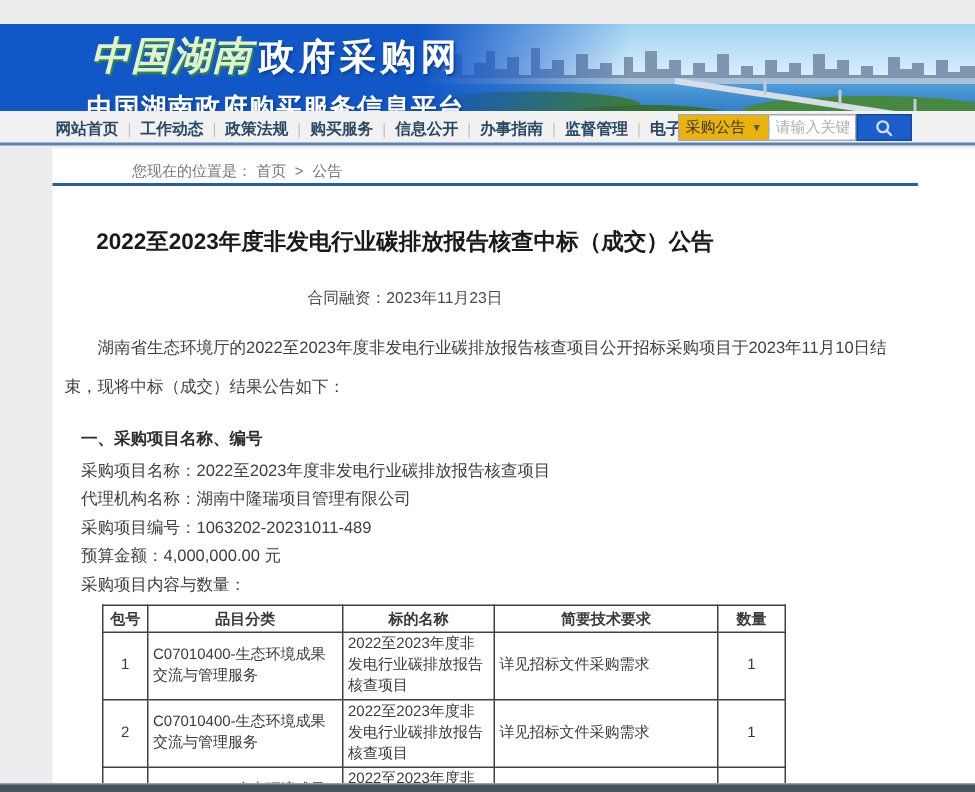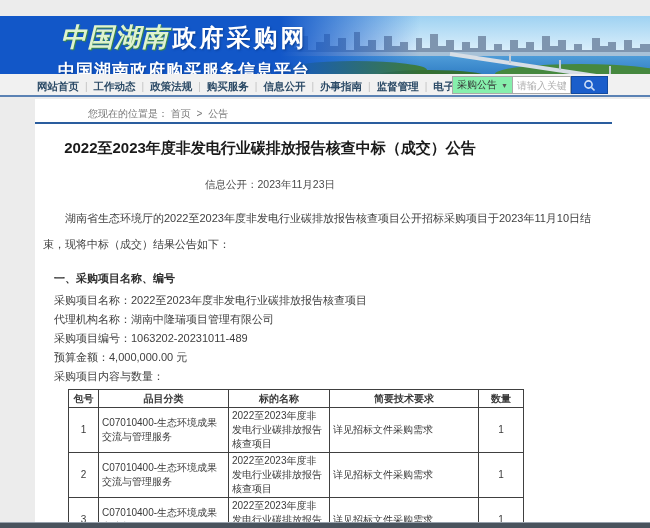--- a/index.html
+++ b/index.html
@@ -21,38 +21,38 @@
               text-shadow:1px 1px 2px #0b3e92; }
   .site-url { font-size:11px; font-weight:bold; color:#d8e7ff; margin-top:3px; letter-spacing:1px; }
 
   
   .navbar { position:absolute; top:74px; left:0; width:650px; height:23px; background:#f1f1f1;
             border-bottom:2px solid #5b82b4; }
   .nav-items { position:absolute; left:37px; top:0; height:21px; line-height:21px; white-space:nowrap; }
   .nav-item { font-size:10.5px; font-weight:bold; color:#2b4a66; text-decoration:none; cursor:pointer; }
   .nav-sep { color:#c2c2c2; font-size:10px; margin:0 6px; }
   .search-area { position:absolute; right:42px; top:2px; height:18px; display:flex; align-items:stretch; }
-  .search-select { background:#86efac; border:1px solid #a9a9a9; font-size:10px; color:#333;
+  .search-select { background:#eab308; border:1px solid #a9a9a9; font-size:10px; color:#333;
                    padding:0 4px; display:flex; align-items:center; gap:4px; cursor:pointer; }
   .search-select .caret { font-size:7px; color:#555; }
   .search-input { width:58px; border:1px solid #a9a9a9; border-left:none; font-size:10px;
                   padding:0 4px; color:#333; outline:none; }
   .search-input::placeholder { color:#b0b0b0; }
   .search-btn { width:37px; background:#1b5ecb; border:1px solid #134a9e; cursor:pointer;
                 display:flex; align-items:center; justify-content:center; }
 
   
   .content-card { position:absolute; top:99px; left:35px; width:648px; bottom:0; background:#fff; }
   .breadcrumb { padding:8px 0 0 53px; font-size:10px; color:#777; height:23px; }
   .breadcrumb a { color:#777; text-decoration:none; cursor:pointer; }
   .breadcrumb .sep { margin:0 3px; }
   .blue-rule { height:2px; background:#2a5d9e; width:577px; }
 
   .center-col { width:470px; text-align:center; }
-  .ann-title { font-size:15px; font-weight:bold; color:#1a1a1a; margin-top:15px; line-height:18px; }
+  .ann-title { font-size:15px; font-weight:bold; color:#1a1a1a; margin-top:29px; line-height:18px; }
   .ann-date { font-size:10.5px; color:#4a4a4a; margin-top:21px; }
 
   .intro { margin:13px 0 0 8px; width:566px; font-size:11px; color:#404040;
            line-height:26px; text-indent:2em; }
   .section-heading { margin:14px 0 6px 19px; font-size:11px; font-weight:bold; color:#2e2e2e; }
   .project-fields { margin:8px 0 0 19px; }
   .project-fields p { font-size:11px; color:#404040; line-height:12px; margin-bottom:7px; }
 
   .items-table { margin:3px 0 0 33px; width:455px; border-collapse:collapse; table-layout:fixed;
                  font-size:10px; color:#3a3a3a; }
@@ -123,21 +123,21 @@
     <div class="breadcrumb">
       <span>您现在的位置是：</span>
       <a>首页</a>
       <span class="sep">&gt;</span>
       <span>公告</span>
     </div>
     <div class="blue-rule"></div>
 
     <div class="center-col">
       <h1 class="ann-title">2022至2023年度非发电行业碳排放报告核查中标（成交）公告</h1>
-      <div class="ann-date">信息公开：2023年11月23日</div>
+      <div class="ann-date">合同融资：2023年11月23日</div>
     </div>
 
     <p class="intro">湖南省生态环境厅的2022至2023年度非发电行业碳排放报告核查项目公开招标采购项目于2023年11月10日结束，现将中标（成交）结果公告如下：</p>
     <h2 class="section-heading">一、采购项目名称、编号</h2>
     <div class="project-fields">
         <p>采购项目名称：2022至2023年度非发电行业碳排放报告核查项目</p>
         <p>代理机构名称：湖南中隆瑞项目管理有限公司</p>
         <p>采购项目编号：1063202-20231011-489</p>
         <p>预算金额：4,000,000.00  元</p>
         <p>采购项目内容与数量：</p>

